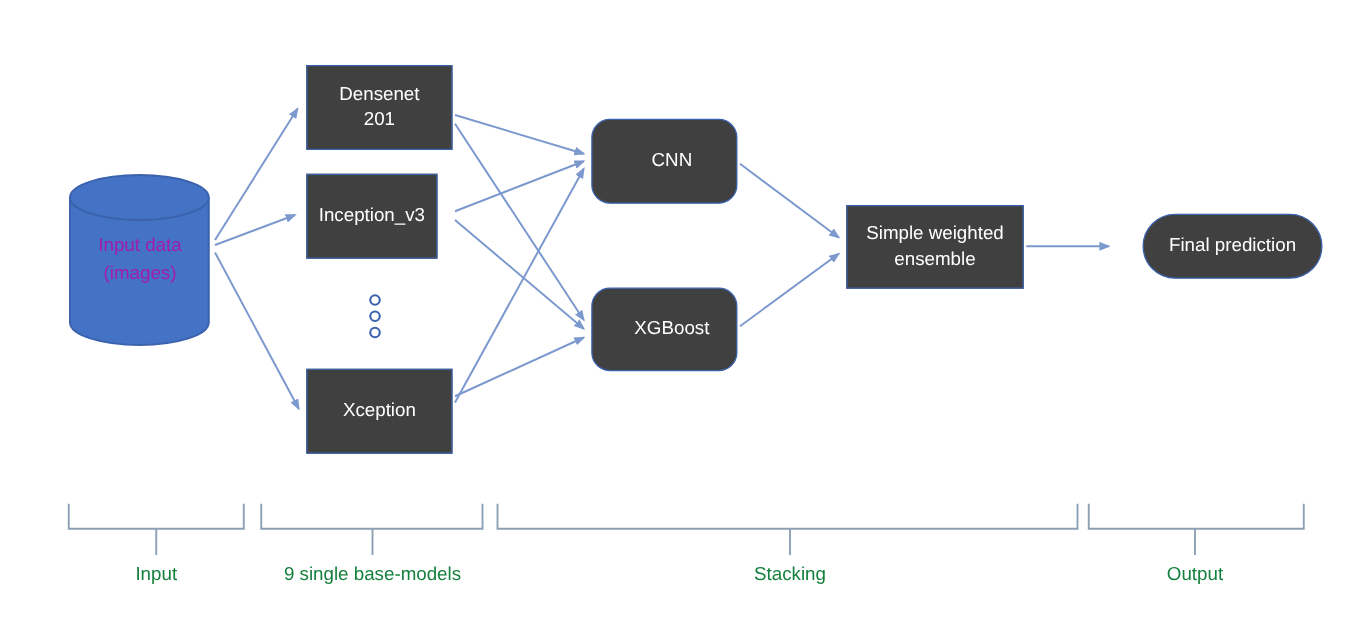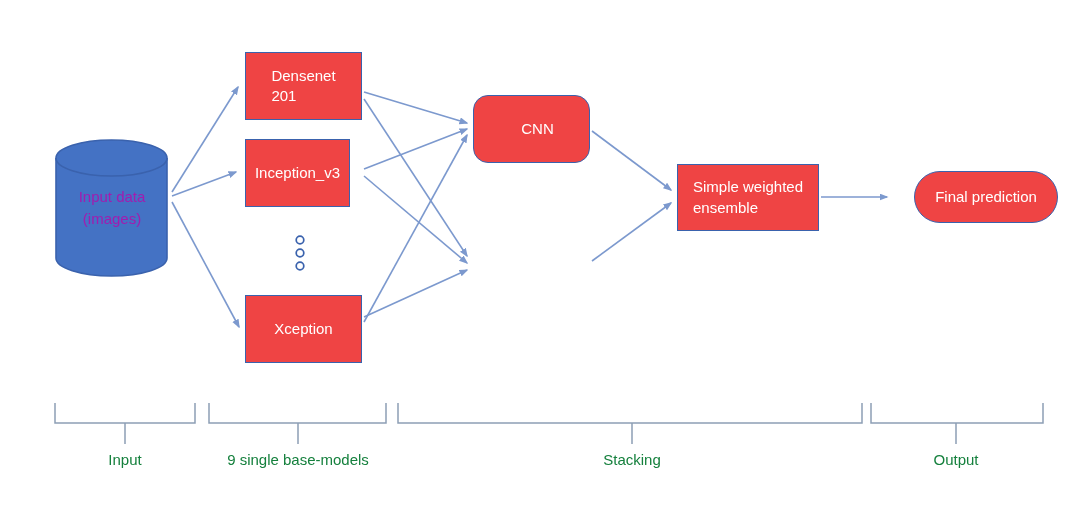--- a/index.html
+++ b/index.html
@@ -10,21 +10,22 @@
     background: #ffffff;
     font-family: "Liberation Sans", sans-serif;
     overflow: hidden;
   }
   .layer { position: absolute; left: 0; top: 0; width: 1080px; height: 508px; }
   .node {
     position: absolute;
     display: flex;
     align-items: center;
     justify-content: center;
-    background: #ef4444;
+    text-align: center;
+    background: #404040;
     border: 1.5px solid #3A62AD;
     color: #ffffff;
     font-size: 15px;
     line-height: 1.35;
     box-sizing: border-box;
   }
   .node .node-label { white-space: pre-line; }
   .rounded { border-radius: 15px; padding-left: 12px; }
   .pill { border-radius: 26px; }
   .node-densenet  { left: 245px; top: 52px;  width: 117px; height: 68px; }
@@ -121,20 +122,23 @@
   </div>
 
   <div class="node node-xception">
     <span class="node-label">Xception</span>
   </div>
 
   <div class="node rounded node-cnn">
     <span class="node-label">CNN</span>
   </div>
 
+  <div class="node rounded node-xgboost">
+    <span class="node-label">XGBoost</span>
+  </div>
 
   <div class="node node-ensemble">
     <span class="node-label">Simple weighted
 ensemble</span>
   </div>
 
   <div class="node pill node-final">
     <span class="node-label">Final prediction</span>
   </div>
 

